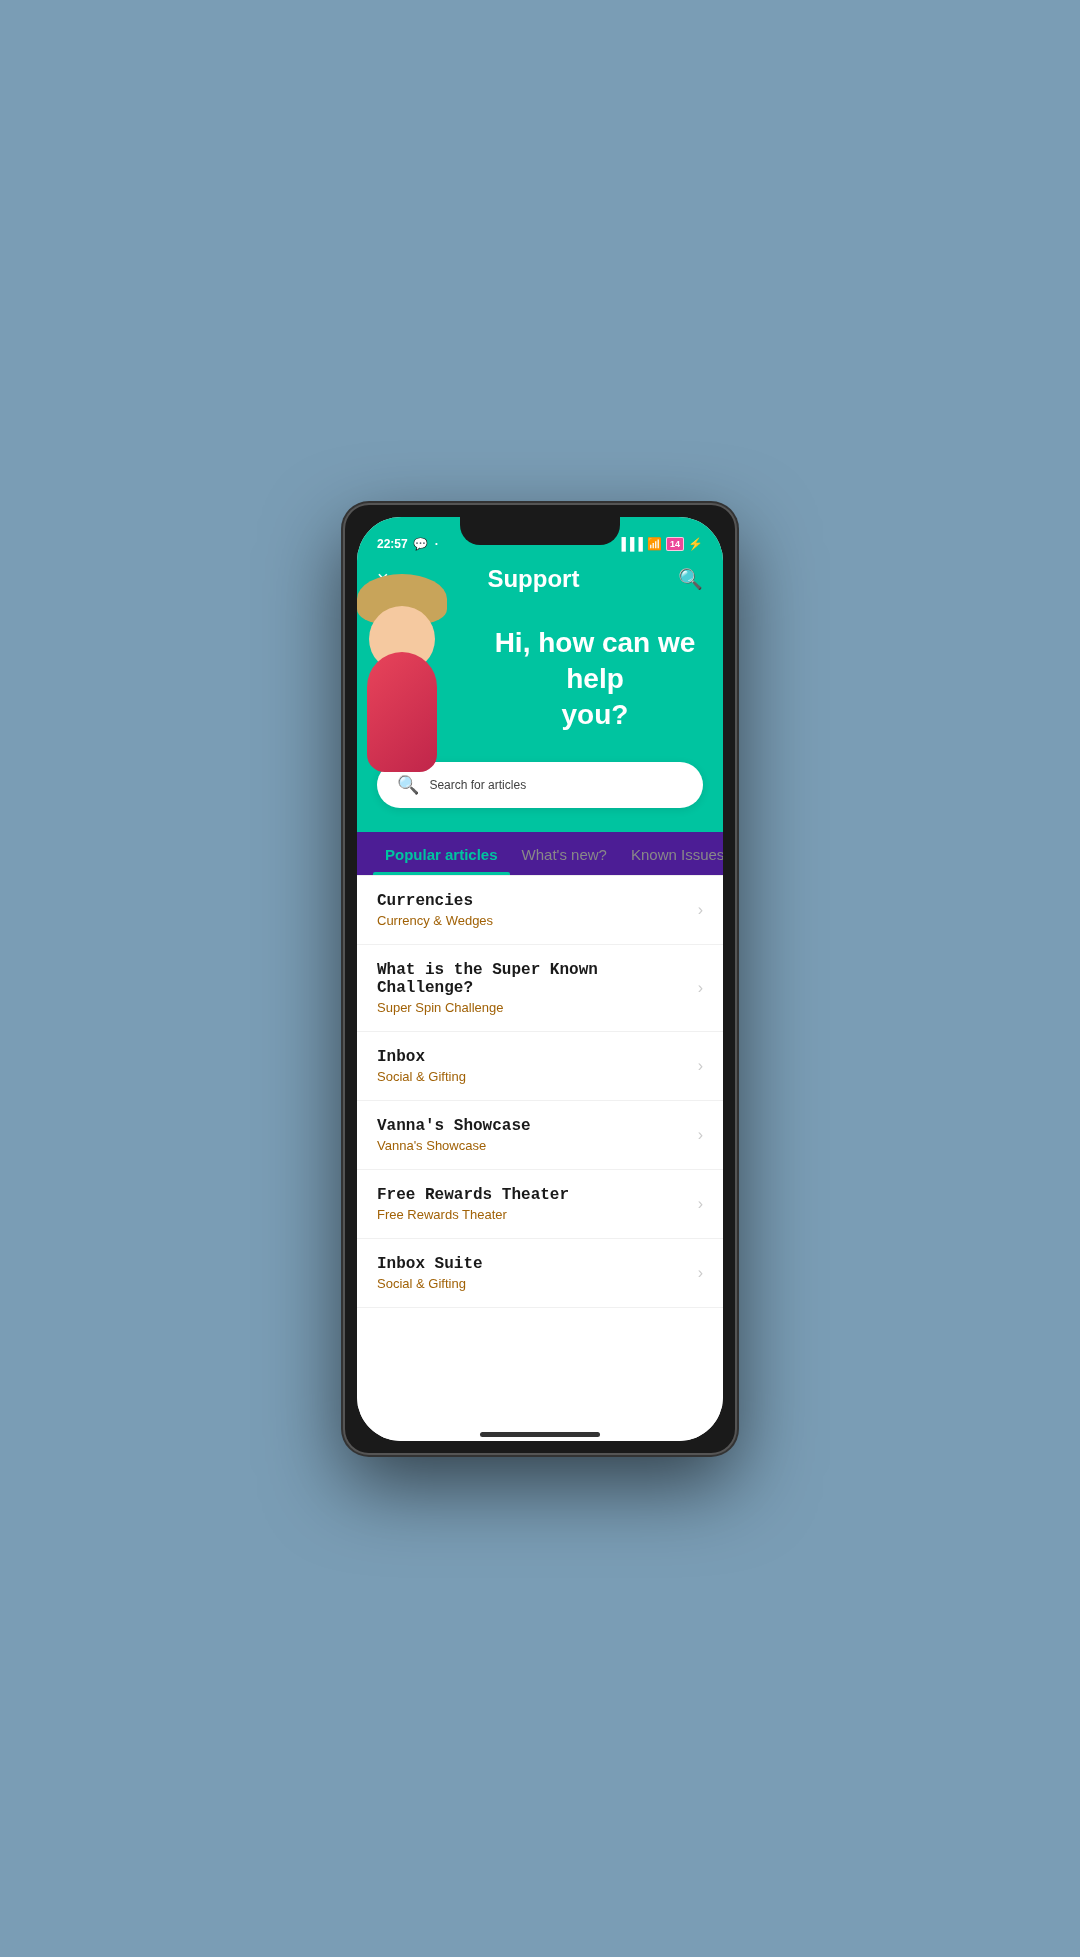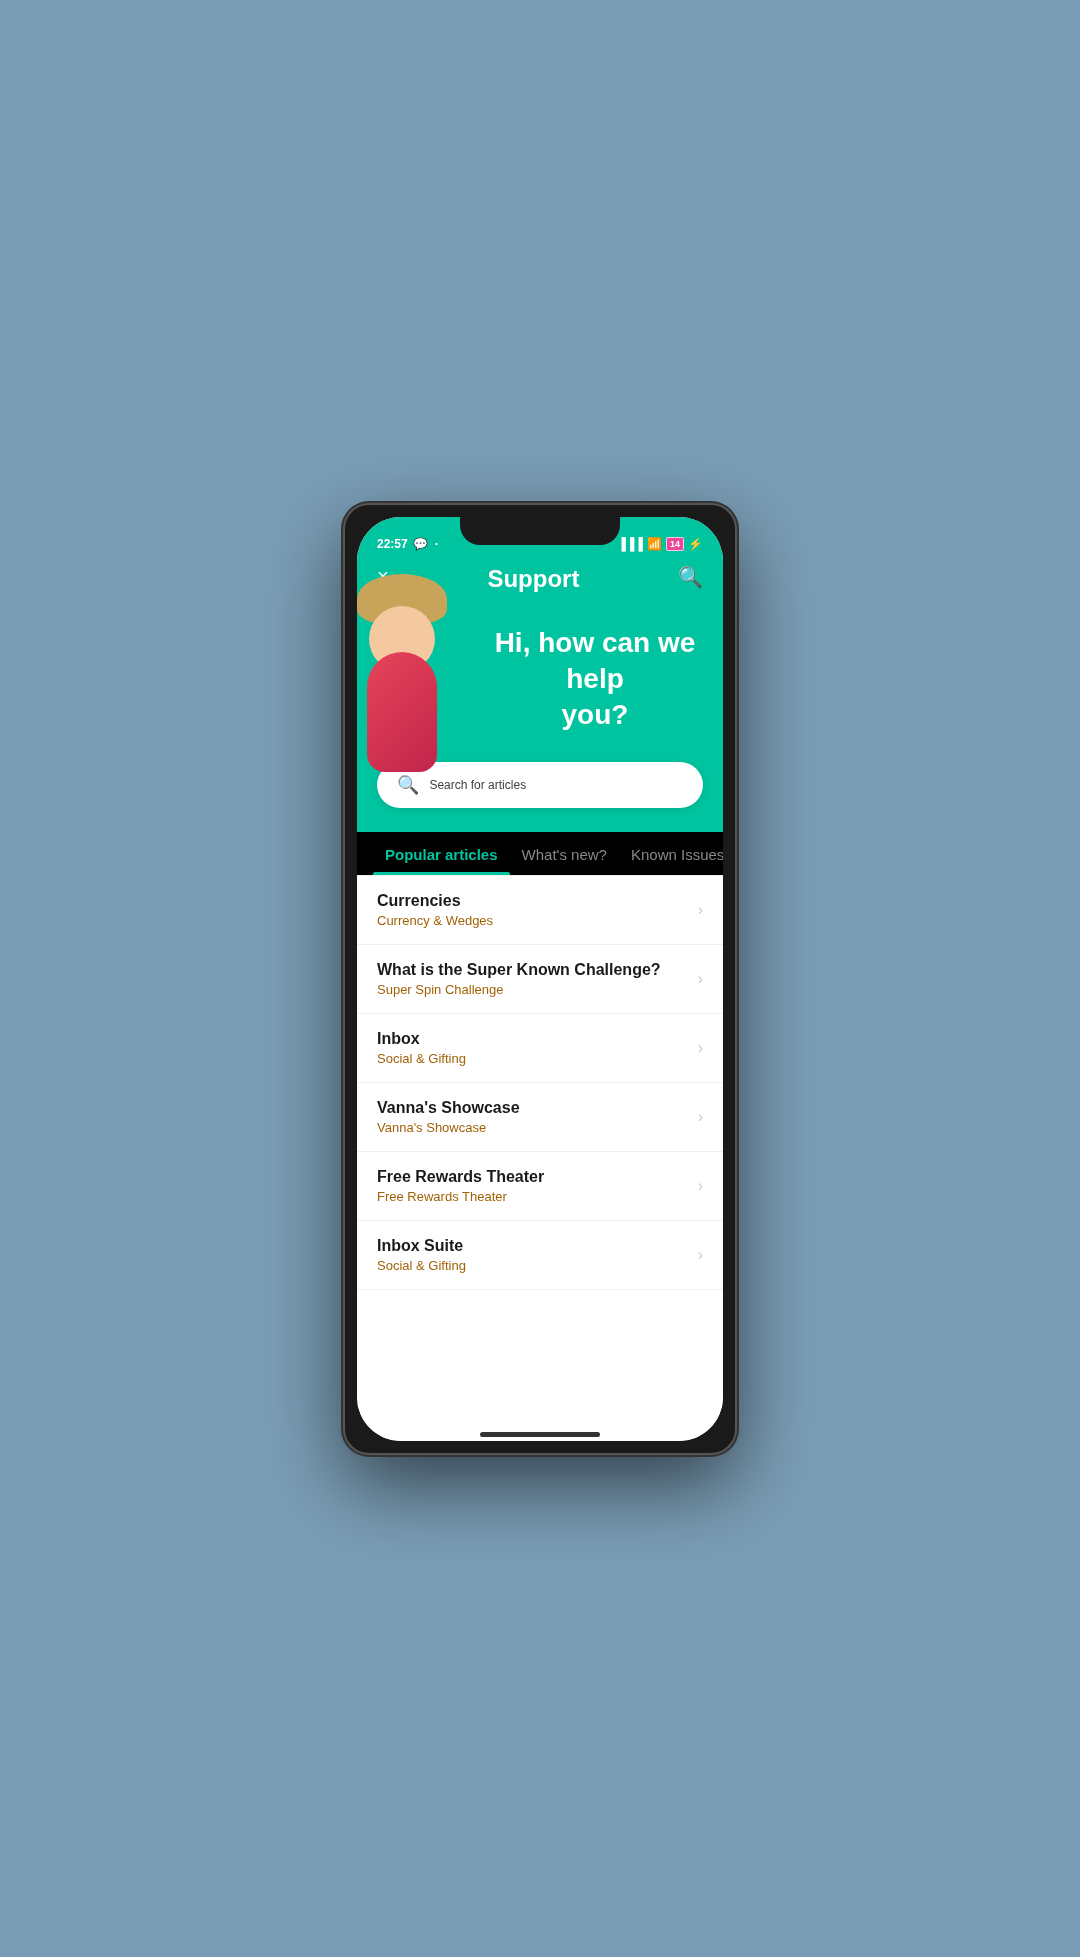--- a/index.html
+++ b/index.html
@@ -85,20 +85,21 @@
       font-weight: bold;
       color: white;
       border: 1px solid rgba(255,255,255,0.7);
     }
 
     
     .header {
       background: #00c4a0;
       display: flex;
       justify-content: space-between;
+      align-items: center;
       padding: 4px 20px 12px 20px;
       color: white;
     }
 
     .header-title {
       font-size: 24px;
       font-weight: 700;
       color: white;
     }
 
@@ -188,21 +189,21 @@
       color: #404040;
       font-size: 12px;
     }
 
     
     .tabs-row {
       display: flex;
       align-items: center;
       border-bottom: 1px solid #eee;
       padding: 0 16px;
-      background: #000000;
+      background: #4c1d95;
       gap: 0;
       position: relative;
     }
 
     .tab-item {
       padding: 14px 12px 12px 12px;
       font-size: 15px;
       font-weight: 500;
       color: #888;
       cursor: pointer;
@@ -244,20 +245,21 @@
 
     .article-info {
       flex: 1;
     }
 
     .article-title {
       font-size: 16px;
       font-weight: 700;
       color: #1a1a1a;
       margin-bottom: 3px;
+      font-family: Liberation Mono, monospace;
     }
 
     .article-category {
       font-size: 13px;
       color: #a16207;
     }
 
     .article-chevron {
       color: #ccc;
       font-size: 16px;

